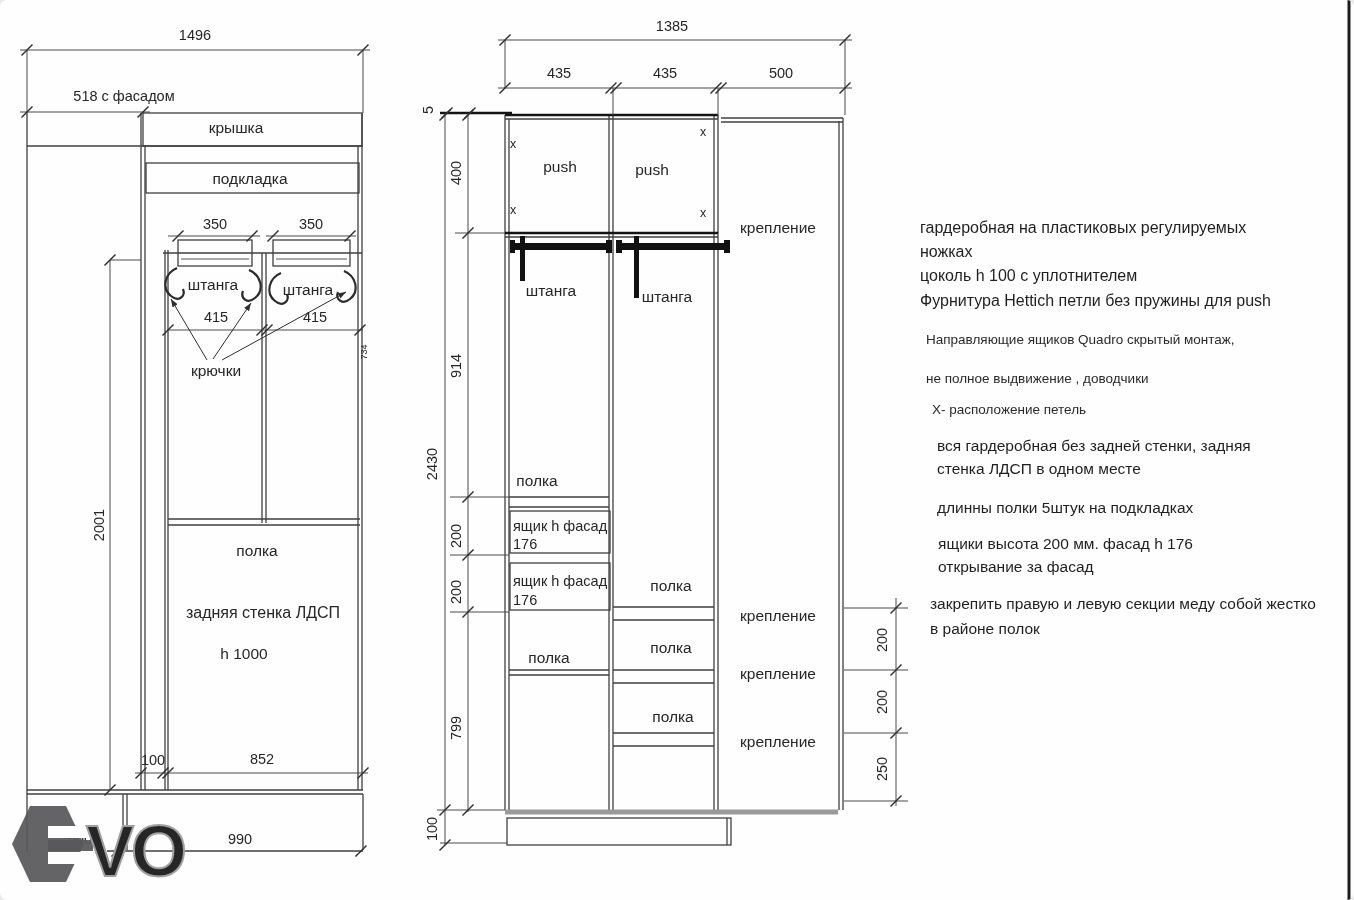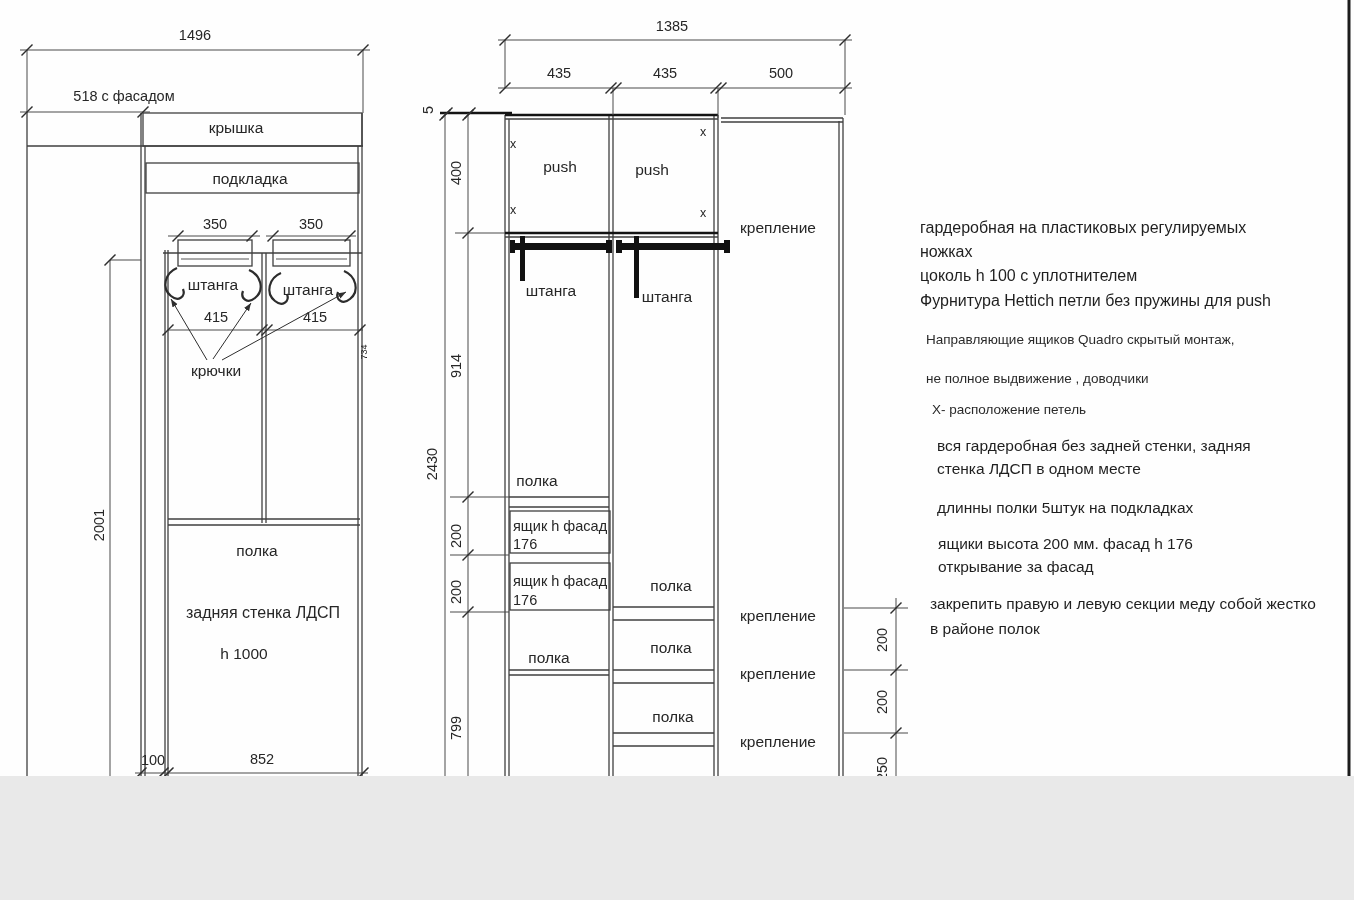--- a/index.html
+++ b/index.html
@@ -1,17 +1,17 @@
 <!DOCTYPE html>
 <html><head>
 <meta charset="utf-8">
 <style>
   html,body{margin:0;padding:0;background:#e9e9e9;}
-  #canvas{position:relative;width:1354px;height:776px;background:#fefefe;overflow:hidden;
-          font-family:"Liberation Sans",sans-serif;}
+  #canvas{position:relative;width:1354px;height:900px;background:#fefefe;overflow:hidden;
+          font-family:"Liberation Sans",sans-serif;border-radius:7px;}
   svg text{fill:#262626;font-family:"Liberation Sans",sans-serif;}
   .ln{stroke:#3f3f3f;stroke-width:1.3;fill:none;}
   .lnthin{stroke:#555;stroke-width:1;fill:none;}
   .thk{stroke:#141414;stroke-width:2.6;fill:none;}
   .dim{stroke:#4a4a4a;stroke-width:1;fill:none;}
   .boxr{stroke:#3f3f3f;stroke-width:1.3;fill:none;}
   .t14{font-size:14.5px;}
   .t15{font-size:15.5px;}
   .t16{font-size:16px;}
   .t12{font-size:12.5px;}

